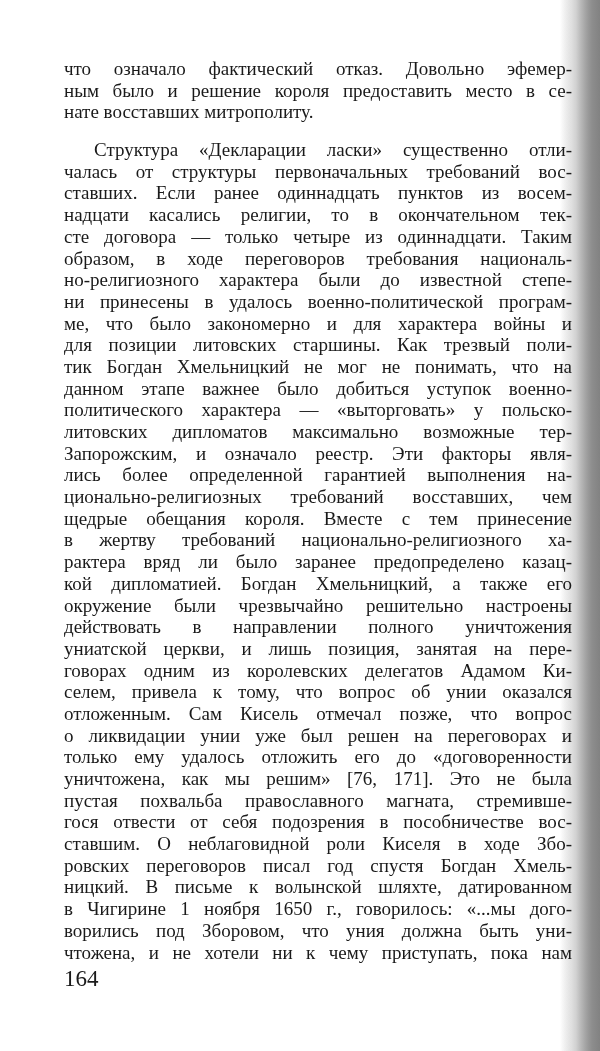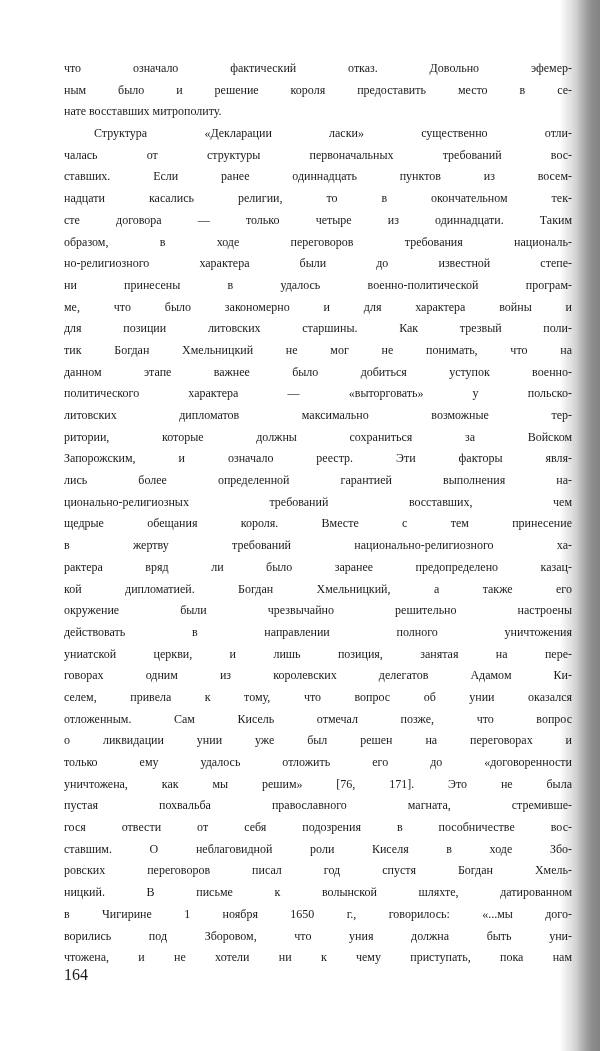--- a/index.html
+++ b/index.html
@@ -13,44 +13,45 @@
       position: relative;
       overflow: hidden;
       background: linear-gradient(to right, #ffffff 0px, #ffffff 560px, #f0f0f0 572px, #c8c8c8 582px, #9a9a9a 592px, #8a8a8a 600px);
     }
     .page {
       position: absolute;
       left: 64px;
       top: 58px;
       width: 508px;
       font-family: "Liberation Serif", "DejaVu Serif", serif;
-      font-size: 12px;
+      font-size: 19px;
       line-height: 21.7px;
       color: #1a1a1a;
     }
     .line {
       display: block;
       white-space: nowrap;
       text-align: justify;
       text-align-last: justify;
       height: 21.7px;
       overflow: visible;
     }
     .line.last {
       text-align-last: left;
     }
     .indent {
       padding-left: 30px;
+      margin-top: 16px;
     }
     .page-number {
       position: absolute;
       left: 64px;
       top: 966px;
       font-family: "Liberation Serif", "DejaVu Serif", serif;
-      font-size: 16px;
+      font-size: 23px;
       color: #1a1a1a;
     }
     .edge-shadow {
       position: absolute;
       right: 0;
       top: 0;
       width: 40px;
       height: 1051px;
       background: linear-gradient(to right, rgba(255,255,255,0) 0%, rgba(200,200,200,0.6) 40%, rgba(140,140,140,0.9) 80%, rgba(130,130,130,1) 100%);
       pointer-events: none;
@@ -75,21 +76,20 @@
     <span class="line">сте договора — только четыре из одиннадцати. Таким</span>
     <span class="line">образом, в ходе переговоров требования националь-</span>
     <span class="line">но-религиозного характера были до известной степе-</span>
     <span class="line">ни принесены в удалось военно-политической програм-</span>
     <span class="line">ме, что было закономерно и для характера войны и</span>
     <span class="line">для позиции литовских старшины. Как трезвый поли-</span>
     <span class="line">тик Богдан Хмельницкий не мог не понимать, что на</span>
     <span class="line">данном этапе важнее было добиться уступок военно-</span>
     <span class="line">политического характера — «выторговать» у польско-</span>
     <span class="line">литовских дипломатов максимально возможные тер-</span>
-    <span class="line">ритории, которые должны сохраниться за Войском</span>
     <span class="line">Запорожским, и означало реестр. Эти факторы явля-</span>
     <span class="line">лись более определенной гарантией выполнения на-</span>
     <span class="line">ционально-религиозных требований восставших, чем</span>
     <span class="line">щедрые обещания короля. Вместе с тем принесение</span>
     <span class="line">в жертву требований национально-религиозного ха-</span>
     <span class="line">рактера вряд ли было заранее предопределено казац-</span>
     <span class="line">кой дипломатией. Богдан Хмельницкий, а также его</span>
     <span class="line">окружение были чрезвычайно решительно настроены</span>
     <span class="line">действовать в направлении полного уничтожения</span>
     <span class="line">униатской церкви, и лишь позиция, занятая на пере-</span>

